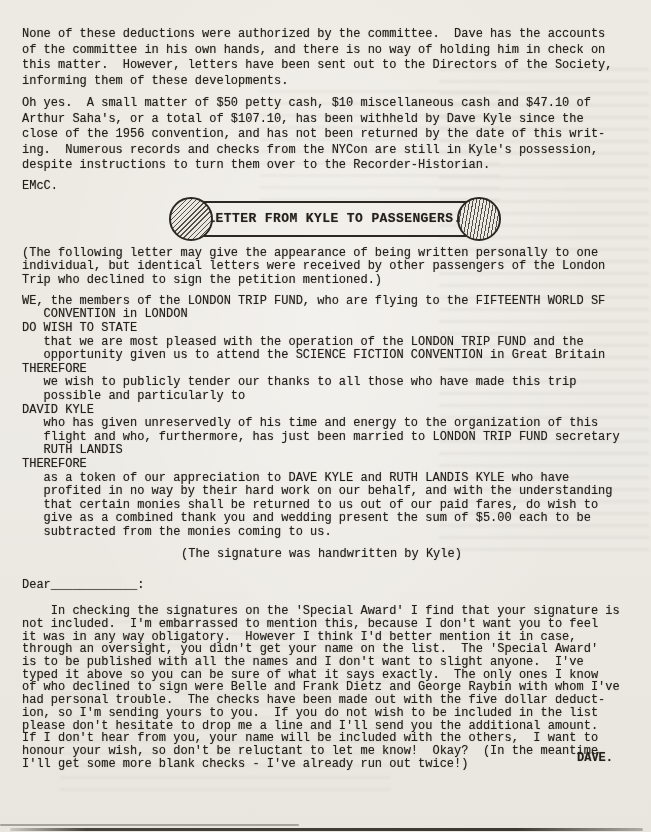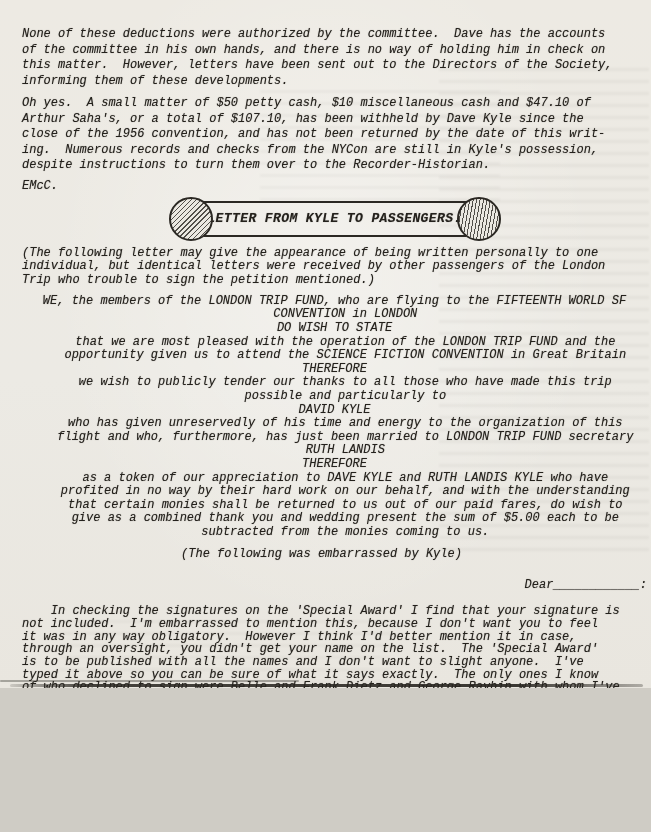--- a/index.html
+++ b/index.html
@@ -1,30 +1,29 @@
 <!DOCTYPE html>
 <html><head>
 <meta charset="utf-8">
 <style>
   html,body { margin:0; padding:0; background:#cfccc5; }
   .page {
     position:relative;
-    width:651px; height:688px;
+    width:651px; height:832px;
     margin:0 auto;
     overflow:hidden;
     background:
       radial-gradient(ellipse at 50% 40%, rgba(255,255,255,.35) 0%, rgba(255,255,255,0) 60%),
       linear-gradient(180deg, #edeae3 0%, #eceae4 55%, #e9e6df 100%);
     color:#24211c;
     font-family:"Liberation Mono","DejaVu Sans Mono",monospace;
     font-size:12px;
     text-shadow:0 0 1px rgba(36,33,28,.45);
     box-sizing:border-box;
     padding:27px 4px 0 22px;
-    font-style:italic;
   }
   .mono { white-space:pre; }
   .report-para { line-height:15.5px; margin:0 0 7px 0; }
   .report-para:last-of-type { margin-bottom:0; }
   .initials { text-align:left; padding-right:46px; line-height:14px; margin-top:-2px; }
 
   .banner { display:flex; align-items:center; width:332px; height:48px; margin:2px auto 4px auto; position:relative; }
   .sphere {
     flex:none; width:44px; height:44px; border-radius:50%;
     border:2px solid #2b2823; box-sizing:border-box;
@@ -35,23 +34,23 @@
   .sphere.right { background-image:repeating-linear-gradient(100deg, rgba(43,40,35,.8) 0 1px, rgba(43,40,35,0) 1px 3.4px); }
   .band {
     flex:1; height:32px; margin:0 -9px;
     border-top:2px solid #2b2823; border-bottom:2px solid #2b2823;
     display:flex; align-items:center; justify-content:center;
     font-weight:bold; font-size:13px; letter-spacing:.4px;
     position:relative; z-index:1;
   }
 
   .preface { line-height:13.8px; margin:0 0 7px 0; }
-  .petition { line-height:13.6px; margin:0 0 8px 0;text-align:center; }
+  .petition { line-height:13.6px; margin:0 0 8px 0; }
   .hand-note { line-height:13.6px; text-align:center; margin:0 26px 17px 0; }
-  .salutation { line-height:14px; margin:0 0 13px 0;text-align:right; }
+  .salutation { line-height:14px; margin:0 0 13px 0; }
   .letter { position:relative; line-height:12.7px; }
   .signature { position:absolute; right:34px; bottom:6px; line-height:12.7px; font-weight:bold; }
 
   .bleed { position:absolute; pointer-events:none; opacity:.05; filter:blur(1.2px);
     background:repeating-linear-gradient(0deg, transparent 0 9px, #4a463e 9px 12px); }
   .bleed.b1 { right:2px; top:60px; width:210px; height:500px; }
   .bleed.b2 { left:260px; top:90px; width:240px; height:120px; opacity:.04; }
   .bleed.b3 { left:60px; top:620px; width:330px; height:180px; opacity:.035; }
 
   .scan-line-main { position:absolute; left:10px; right:8px; bottom:1px; height:3px;
@@ -82,42 +81,42 @@
   </div>
 
   <div class="banner">
     <div class="sphere left"></div>
     <div class="band">LETTER FROM KYLE TO PASSENGERS.</div>
     <div class="sphere right"></div>
   </div>
 
   <div class="mono preface">(The following letter may give the appearance of being written personally to one
 individual, but identical letters were received by other passengers of the London
-Trip who trouble to sign the petition mentioned.)</div>
+Trip who declined to sign the petition mentioned.)</div>
 
   <div class="mono petition">WE, the members of the LONDON TRIP FUND, who are flying to the FIFTEENTH WORLD SF
    CONVENTION in LONDON
 DO WISH TO STATE
    that we are most pleased with the operation of the LONDON TRIP FUND and the
    opportunity given us to attend the SCIENCE FICTION CONVENTION in Great Britain
 THEREFORE
    we wish to publicly tender our thanks to all those who have made this trip
    possible and particularly to
 DAVID KYLE
    who has given unreservedly of his time and energy to the organization of this
    flight and who, furthermore, has just been married to LONDON TRIP FUND secretary
    RUTH LANDIS
 THEREFORE
    as a token of our appreciation to DAVE KYLE and RUTH LANDIS KYLE who have
    profited in no way by their hard work on our behalf, and with the understanding
    that certain monies shall be returned to us out of our paid fares, do wish to
    give as a combined thank you and wedding present the sum of $5.00 each to be
    subtracted from the monies coming to us.</div>
 
-  <div class="hand-note">(The following was embarrassed by Kyle)</div>
+  <div class="hand-note">(The signature was handwritten by Kyle)</div>
 
   <div class="mono salutation">Dear____________:</div>
 
   <div class="letter">
     <div class="mono">    In checking the signatures on the 'Special Award' I find that your signature is
 not included.  I'm embarrassed to mention this, because I don't want you to feel
 it was in any way obligatory.  However I think I'd better mention it in case,
 through an oversight, you didn't get your name on the list.  The 'Special Award'
 is to be published with all the names and I don't want to slight anyone.  I've
 typed it above so you can be sure of what it says exactly.  The only ones I know

